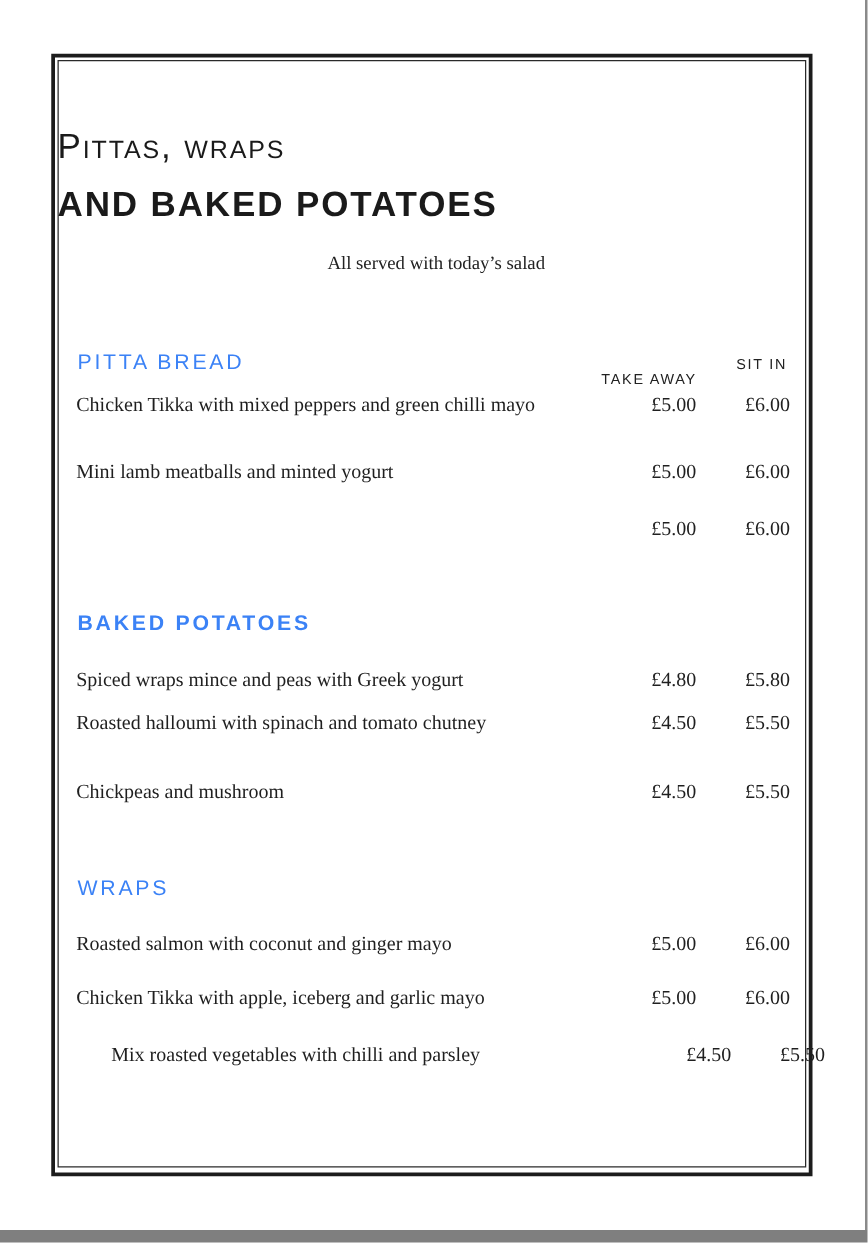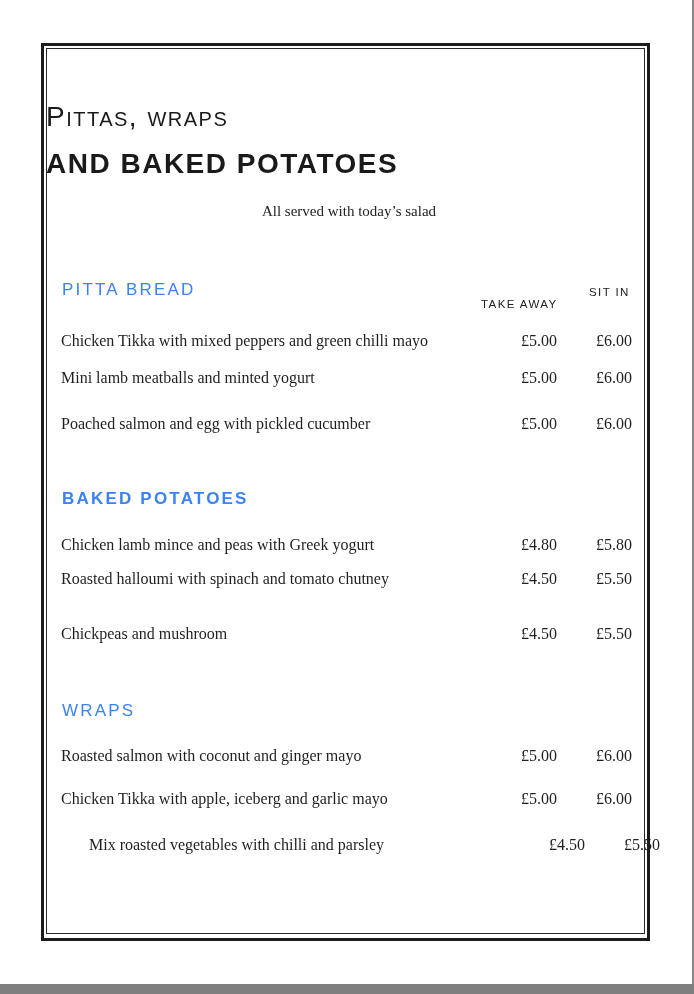--- a/index.html
+++ b/index.html
@@ -71,40 +71,39 @@
   <div class="line1">Pittas, wraps</div>
   <div class="line2">AND BAKED POTATOES</div>
 </div>
 
 <div class="subtitle">All served with today’s salad</div>
 
 <div class="section-head" style="top:280px;">PITTA BREAD</div>
 <div class="col-head" style="left:481px; top:286px;margin-top:12px;">Take Away</div>
 <div class="col-head" style="left:589px; top:286px;">Sit in</div>
 
-<div class="row" style="top:332px;text-decoration:underline;">
+<div class="row" style="top:316px;text-decoration:underline;">
   <span class="name">Chicken Tikka with mixed peppers and green chilli mayo</span>
   <span class="price-ta">£5.00</span>
   <span class="price-si">£6.00</span>
 </div>
 <div class="row" style="top:369px;">
   <span class="name">Mini lamb meatballs and minted yogurt</span>
   <span class="price-ta">£5.00</span>
   <span class="price-si">£6.00</span>
 </div>
 <div class="row" style="top:415px;">
-  <span class="name">Poached salmon and egg with pickled cucumber</span>
   <span class="price-ta">£5.00</span>
   <span class="price-si">£6.00</span>
 </div>
 
 <div class="section-head" style="top:489px;font-weight:bold;">BAKED POTATOES</div>
 
 <div class="row" style="top:536px;">
-  <span class="name">Chicken lamb mince and peas with Greek yogurt</span>
+  <span class="name">Spiced wraps mince and peas with Greek yogurt</span>
   <span class="price-ta">£4.80</span>
   <span class="price-si">£5.80</span>
 </div>
 <div class="row" style="top:546px;margin-top:24px;">
   <span class="name">Roasted halloumi with spinach and tomato chutney</span>
   <span class="price-ta">£4.50</span>
   <span class="price-si">£5.50</span>
 </div>
 <div class="row" style="top:625px;">
   <span class="name">Chickpeas and mushroom</span>

